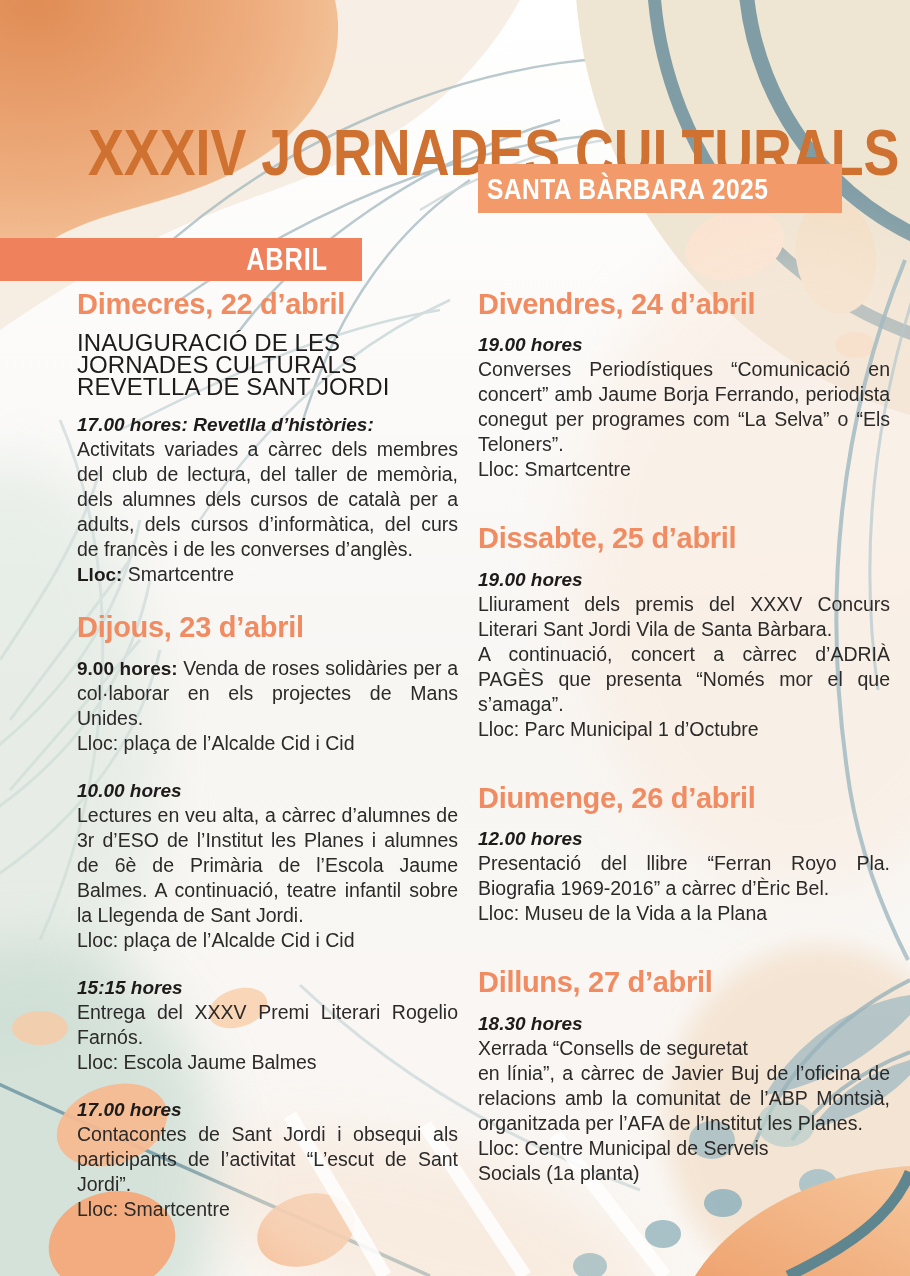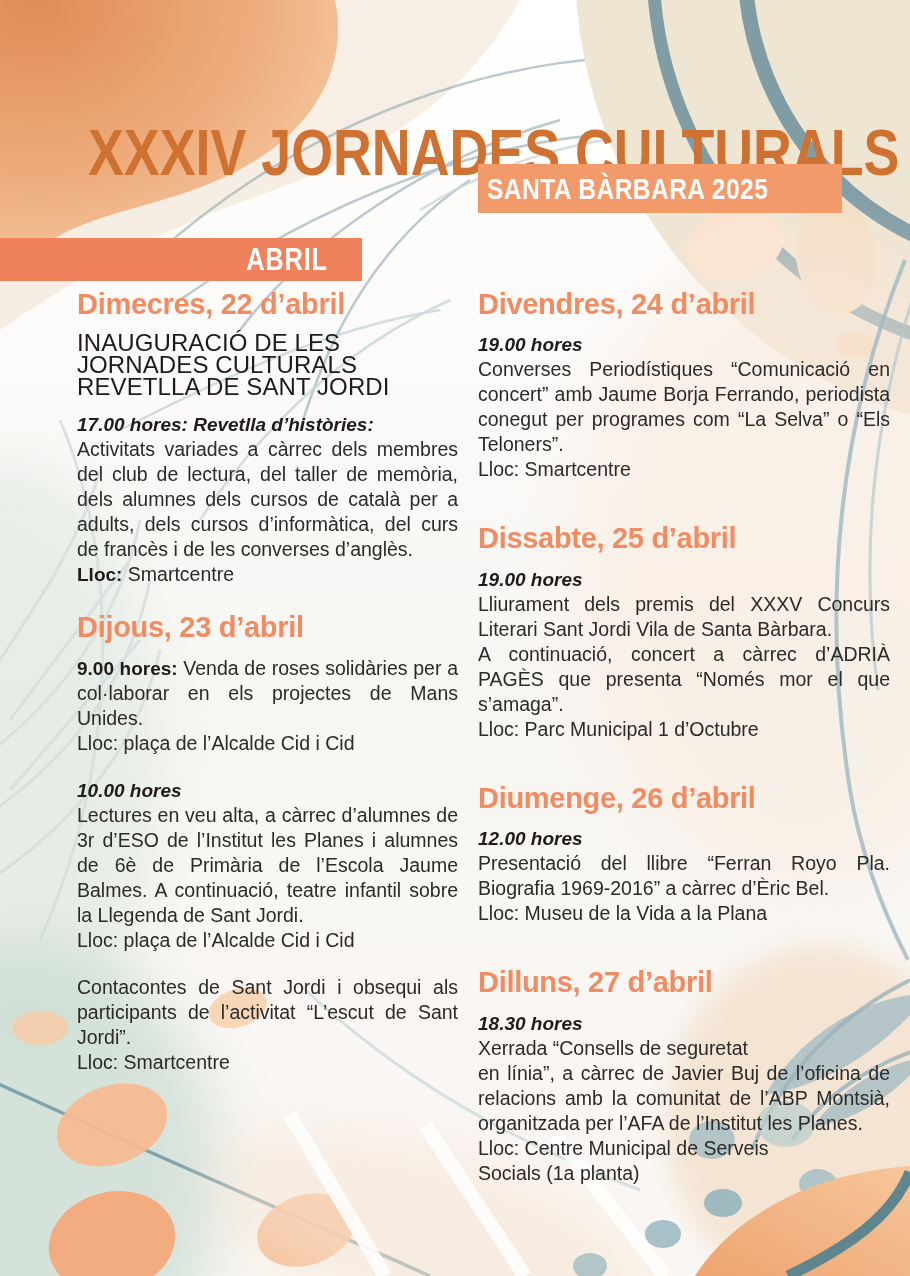--- a/index.html
+++ b/index.html
@@ -189,22 +189,28 @@
           <p class="body"><b>9.00 hores:</b> <span>Venda de roses solidàries per a col·laborar en els projectes de Mans Unides.</span></p>
           <p class="loc">Lloc: plaça de l’Alcalde Cid i Cid</p>
         </div>
 
         <div class="item">
           <p class="time">10.00 hores</p>
           <p class="body">Lectures en veu alta, a càrrec d’alumnes de 3r d’ESO de l’Institut les Planes i alumnes de 6è de Primària de l’Escola Jaume Balmes. A continuació, teatre infantil sobre la Llegenda de Sant Jordi.</p>
           <p class="loc">Lloc: plaça de l’Alcalde Cid i Cid</p>
         </div>
 
-
-        <div class="item">
+        <div class="item">
+          <p class="time">15:15 hores</p>
+          <p class="body">Entrega del XXXV Premi Literari Rogelio Farnós.</p>
+          <p class="loc">Lloc: Escola Jaume Balmes</p>
+        </div>
+
+        <div class="item">
+          <p class="time">17.00 hores</p>
           <p class="body">Contacontes de Sant Jordi i obsequi als participants de l’activitat “L’escut de Sant Jordi”.</p>
           <p class="loc">Lloc: Smartcentre</p>
         </div>
       </section>
 
     </div>
 
     <div class="col col-right">
 
       <section class="sec">

